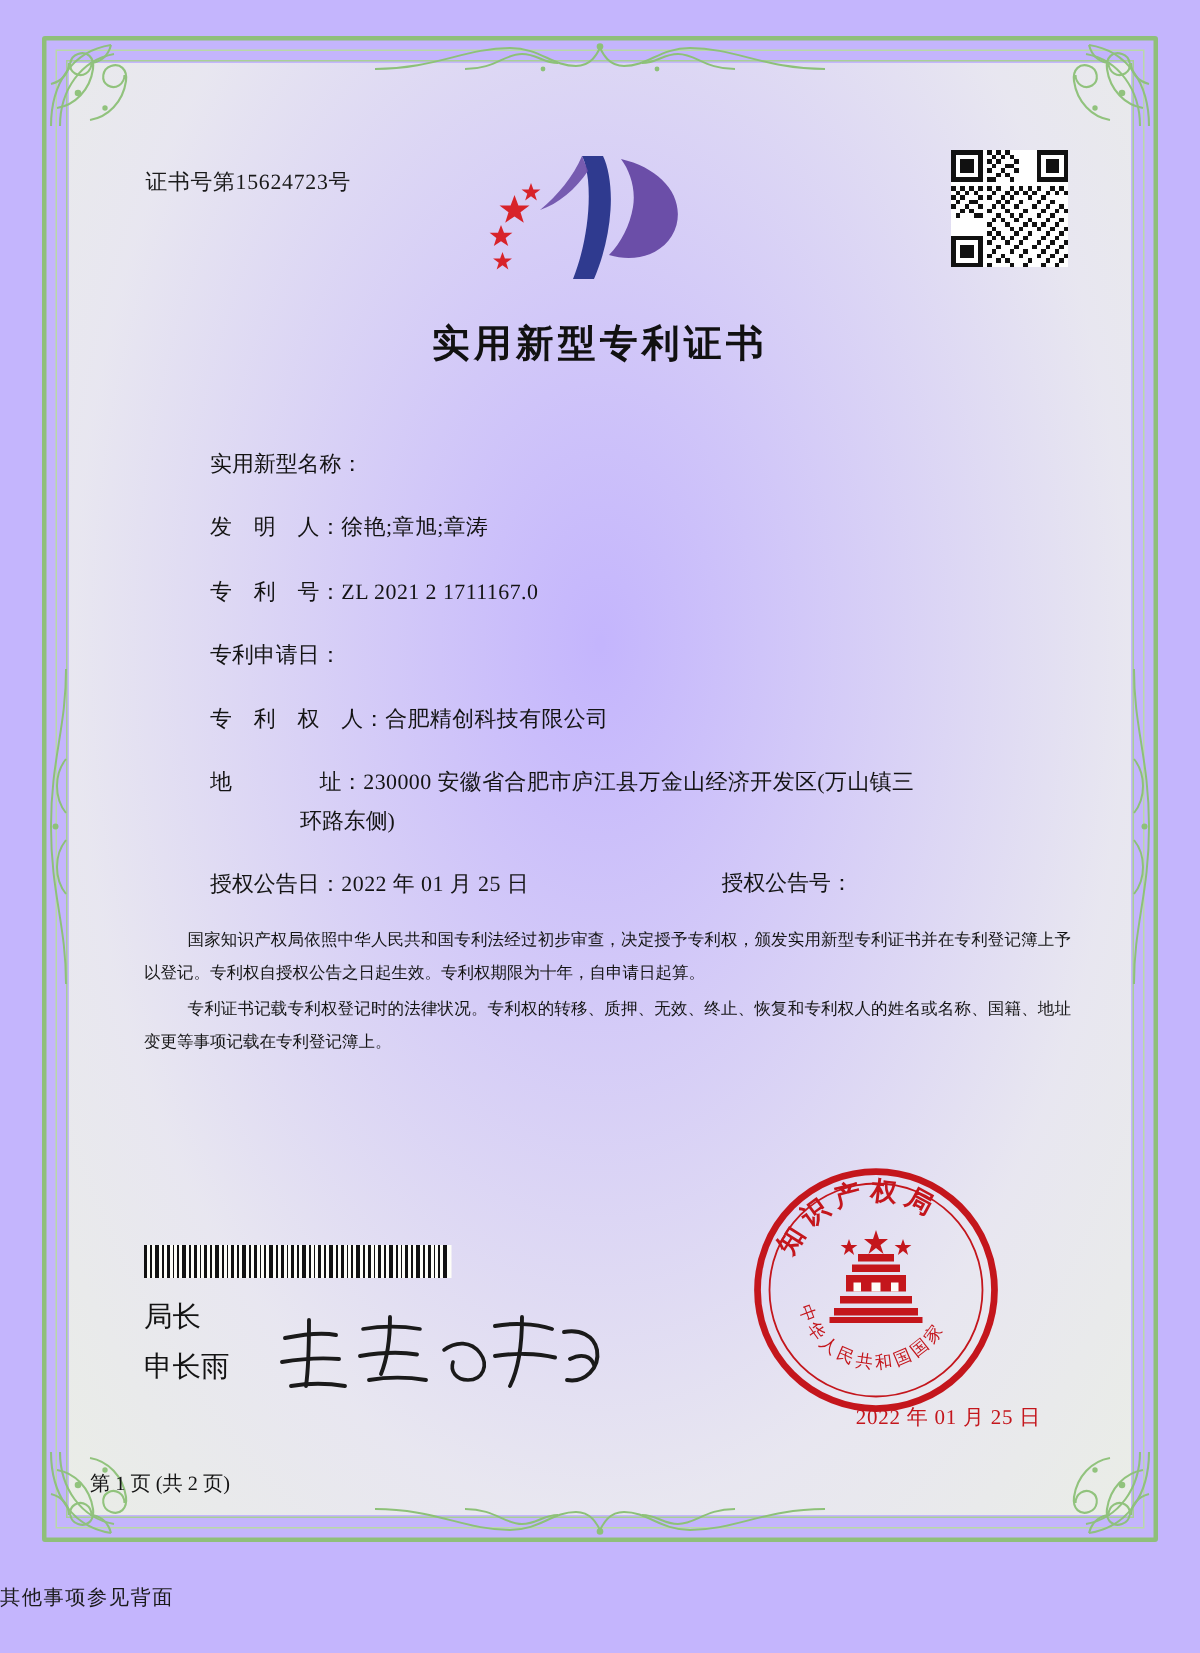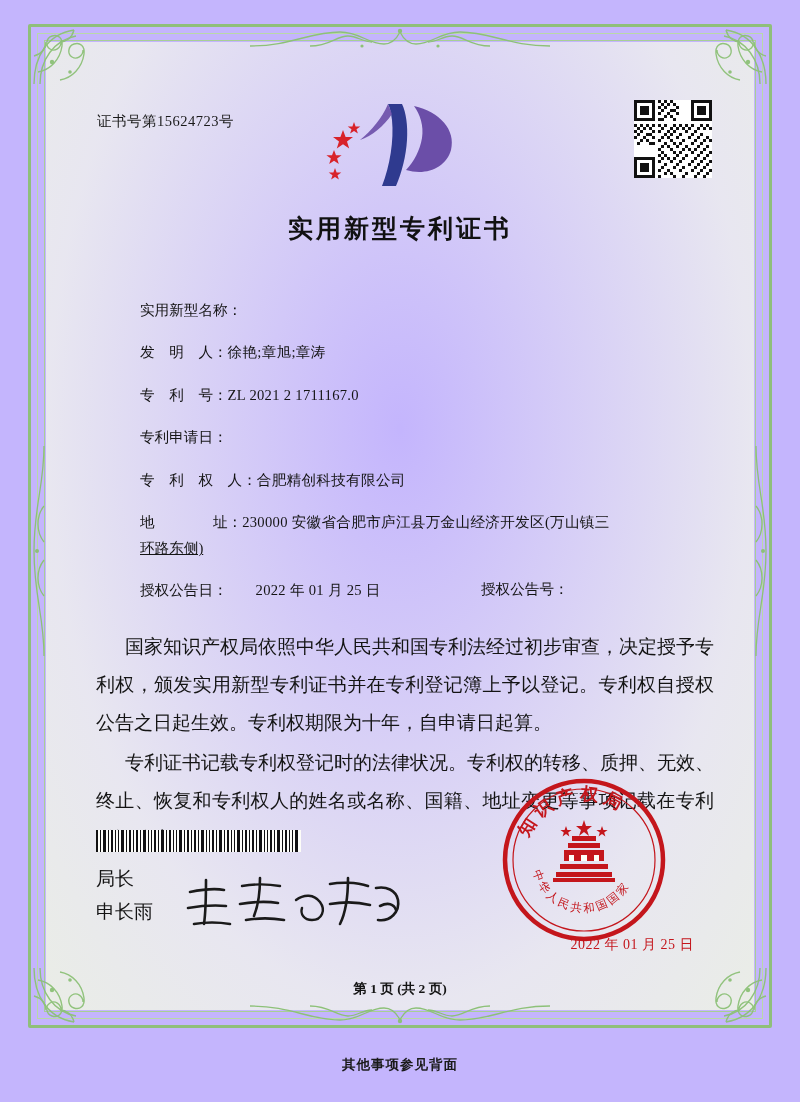--- a/index.html
+++ b/index.html
@@ -178,40 +178,39 @@
     white-space: pre;
     font-size: 14.6px;
     margin-left: 44px;
   }
   .field-value {
     flex: 1 1 auto;
     font-size: 14.6px;
     letter-spacing: 0.3px;
   }
   .field-value-2nd {
-    margin-left: 44px;
+    margin-left: 104px;
     margin-top: -16px;
     margin-bottom: 20px;
     font-size: 14.6px;
-    text-decoration: underline;
   }
   .dual-row {
     display: flex;
     align-items: flex-start;
     margin-bottom: 16px;
   }
-  .dual-left { flex: 0 0 55%; display:flex;gap:28px; }
+  .dual-left { flex: 0 0 55%; display:flex; }
   .dual-right { flex: 1 1 auto; display:flex;font-family:Liberation Mono, monospace; }
 
   .paragraphs {
     position: absolute;
     left: 36px;
     right: 26px;
-    top: 568px;
-    font-size: 19px;
+    top: 556px;
+    font-size: 11px;
     line-height: 2.0;
     color: #141414;
     text-align: justify;
   }
   .paragraphs p {
     margin: 0 0 2px 0;
     text-indent: 29px;
   }
 
   
@@ -258,36 +257,33 @@
     color: #c4161c;
     letter-spacing: 0.5px;
     white-space: nowrap;
   }
 
   .page-num {
     position: absolute;
     left: 0;
     right: 0;
     bottom: 8px;
-    text-align: center;
     font-size: 13.5px;
     color: #141414;
-    font-weight: bold;
   }
 
   .footer-note {
     position: absolute;
     left: 0;
     right: 0;
     bottom: 28px;
-    text-align: center;
+    text-align: left;
     font-size: 13.5px;
     color: #1a1a1a;
     letter-spacing: 1px;
-    font-weight: bold;
   }
 </style>
 </head>
 <body>
 
 <div class="page">
 
   <div class="border-outer"></div>
   <div class="border-thin"></div>
   <div class="border-inner"></div>

